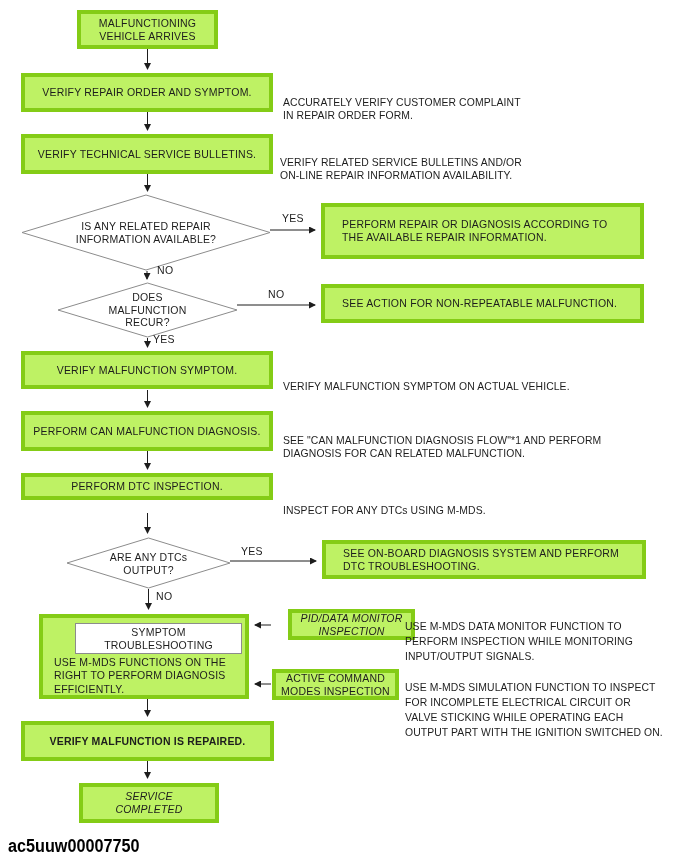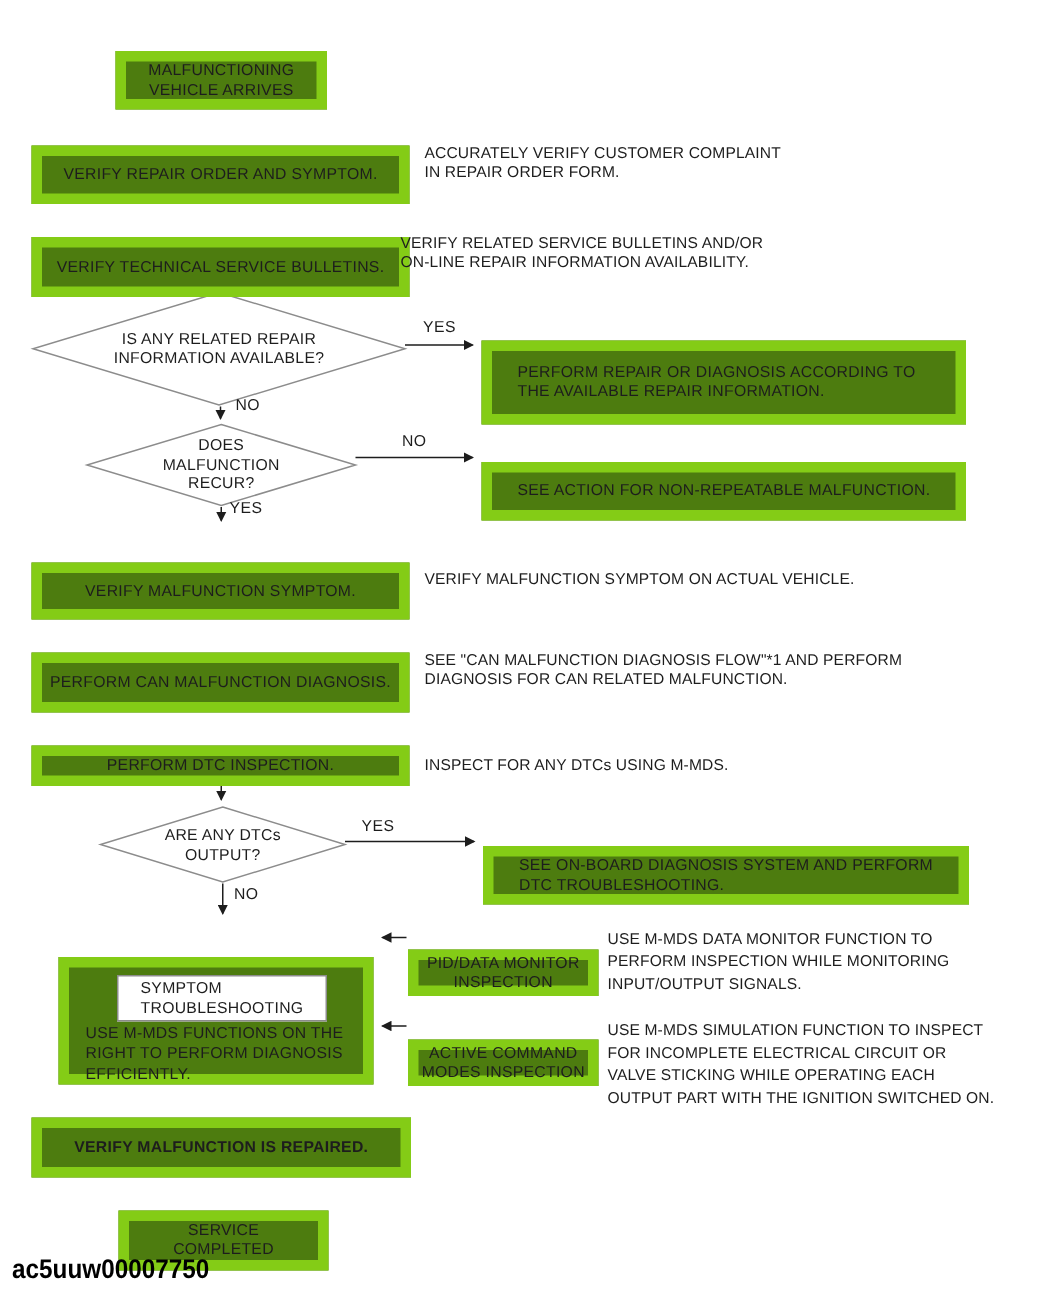--- a/index.html
+++ b/index.html
@@ -2,45 +2,45 @@
 <html><head>
 <meta charset="utf-8">
 <style>
   html,body{margin:0;padding:0;background:#ffffff;}
   .canvas{
     position:relative;width:694px;height:862px;background:#ffffff;
     font-family:"Liberation Sans",sans-serif;color:#1d1d1d;overflow:hidden;
   }
   .layer{position:absolute;left:0;top:0;width:694px;height:862px;}
   .box{
-    position:absolute;box-sizing:border-box;border:7px solid #84cc16;background:#4d7c0f;
+    position:absolute;box-sizing:border-box;border:4px solid #84cc16;background:#bef264;
     display:flex;align-items:center;justify-content:center;text-align:center;
-    font-size:10.5px;line-height:13px;letter-spacing:0.2px;white-space:pre-line;z-index:2;margin-top:24px;
+    font-size:10.5px;line-height:13px;letter-spacing:0.2px;white-space:pre-line;z-index:2;
   }
   .box.leftalign{justify-content:flex-start;text-align:left;padding-left:17px;padding-right:6px;}
   .dtext{
     position:absolute;z-index:2;text-align:center;font-size:10.5px;line-height:12.5px;
     letter-spacing:0.2px;white-space:pre-line;
   }
   .note{
     position:absolute;z-index:2;font-size:10.4px;line-height:13px;
     letter-spacing:0.1px;white-space:pre;margin-top:16px;
   }
   .note.wide{line-height:15px;}
   .blabel{position:absolute;z-index:3;font-size:10.5px;letter-spacing:0.3px;white-space:pre;}
   .figcode{
     position:absolute;left:8px;top:836px;z-index:2;font-size:18px;font-weight:bold;
     letter-spacing:0;transform:scaleX(0.9);transform-origin:0 0;color:#000;
   }
   .st-body{position:absolute;left:11px;top:38px;font-size:10.5px;line-height:13.3px;
     letter-spacing:0.2px;white-space:pre-line;text-align:left;}
   .st-title{
-    position:absolute;left:32px;top:5px;width:140px;height:31px;box-sizing:border-box;
+    position:absolute;left:32px;top:5px;width:167px;height:31px;box-sizing:border-box;
     border:1px solid #8c8c8c;background:#fff;display:flex;align-items:center;justify-content:center;
-    text-align:left;font-size:10.5px;line-height:13px;letter-spacing:0.2px;white-space:pre-line;
+    text-align:center;font-size:10.5px;line-height:13px;letter-spacing:0.2px;white-space:pre-line;
   }
   svg line{stroke:#1d1d1d;stroke-width:1;}
   svg polygon.diamond{fill:#ffffff;stroke:#8c8c8c;stroke-width:1;}
 </style>
 </head>
 <body>
 
 <div class="canvas">
 
   <svg class="layer" width="694" height="862" viewBox="0 0 694 862">
@@ -95,49 +95,49 @@
 DTC TROUBLESHOOTING.</div>
 
   <div class="box" style="left:39px;top:614px;width:210px;height:85px;display:block;">
     <div class="st-title">SYMPTOM
 TROUBLESHOOTING</div>
     <div class="st-body">USE M-MDS FUNCTIONS ON THE
 RIGHT TO PERFORM DIAGNOSIS
 EFFICIENTLY.</div>
   </div>
 
-  <div class="box" style="left:272px;top:609px;width:127px;height:31px;">PID/DATA MONITOR
+  <div class="box" style="left:288px;top:609px;width:127px;height:31px;font-style:italic;">PID/DATA MONITOR
 INSPECTION</div>
 
   <div class="box" style="left:272px;top:669px;width:127px;height:31px;">ACTIVE COMMAND
 MODES INSPECTION</div>
 
   <div class="box" style="left:21px;top:721px;width:253px;height:40px;font-weight:bold;">VERIFY MALFUNCTION IS REPAIRED.</div>
 
-  <div class="box" style="left:79px;top:783px;width:140px;height:40px;">SERVICE
+  <div class="box" style="left:79px;top:783px;width:140px;height:40px;font-style:italic;">SERVICE
 COMPLETED</div>
 
   <div class="dtext" style="left:22px;top:220px;width:248px;">IS ANY RELATED REPAIR
 INFORMATION AVAILABLE?</div>
   <div class="dtext" style="left:58px;top:291px;width:179px;">DOES
 MALFUNCTION
 RECUR?</div>
   <div class="dtext" style="left:67px;top:551px;width:163px;">ARE ANY DTCs
 OUTPUT?</div>
 
   <div class="blabel" style="left:282px;top:212px;">YES</div>
   <div class="blabel" style="left:157px;top:264px;">NO</div>
   <div class="blabel" style="left:268px;top:288px;">NO</div>
   <div class="blabel" style="left:153px;top:333px;">YES</div>
   <div class="blabel" style="left:241px;top:545px;">YES</div>
   <div class="blabel" style="left:156px;top:590px;">NO</div>
 
   <div class="note" style="left:283px;top:80px;">ACCURATELY VERIFY CUSTOMER COMPLAINT
 IN REPAIR ORDER FORM.</div>
-  <div class="note" style="left:267px;top:140px;">VERIFY RELATED SERVICE BULLETINS AND/OR
+  <div class="note" style="left:280px;top:140px;">VERIFY RELATED SERVICE BULLETINS AND/OR
 ON-LINE REPAIR INFORMATION AVAILABILITY.</div>
   <div class="note" style="left:283px;top:364px;">VERIFY MALFUNCTION SYMPTOM ON ACTUAL VEHICLE.</div>
   <div class="note" style="left:283px;top:418px;">SEE "CAN MALFUNCTION DIAGNOSIS FLOW"*1 AND PERFORM
 DIAGNOSIS FOR CAN RELATED MALFUNCTION.</div>
   <div class="note" style="left:283px;top:488px;">INSPECT FOR ANY DTCs USING M-MDS.</div>
   <div class="note wide" style="left:405px;top:603px;">USE M-MDS DATA MONITOR FUNCTION TO
 PERFORM INSPECTION WHILE MONITORING
 INPUT/OUTPUT SIGNALS.</div>
   <div class="note wide" style="left:405px;top:664px;">USE M-MDS SIMULATION FUNCTION TO INSPECT
 FOR INCOMPLETE ELECTRICAL CIRCUIT OR

